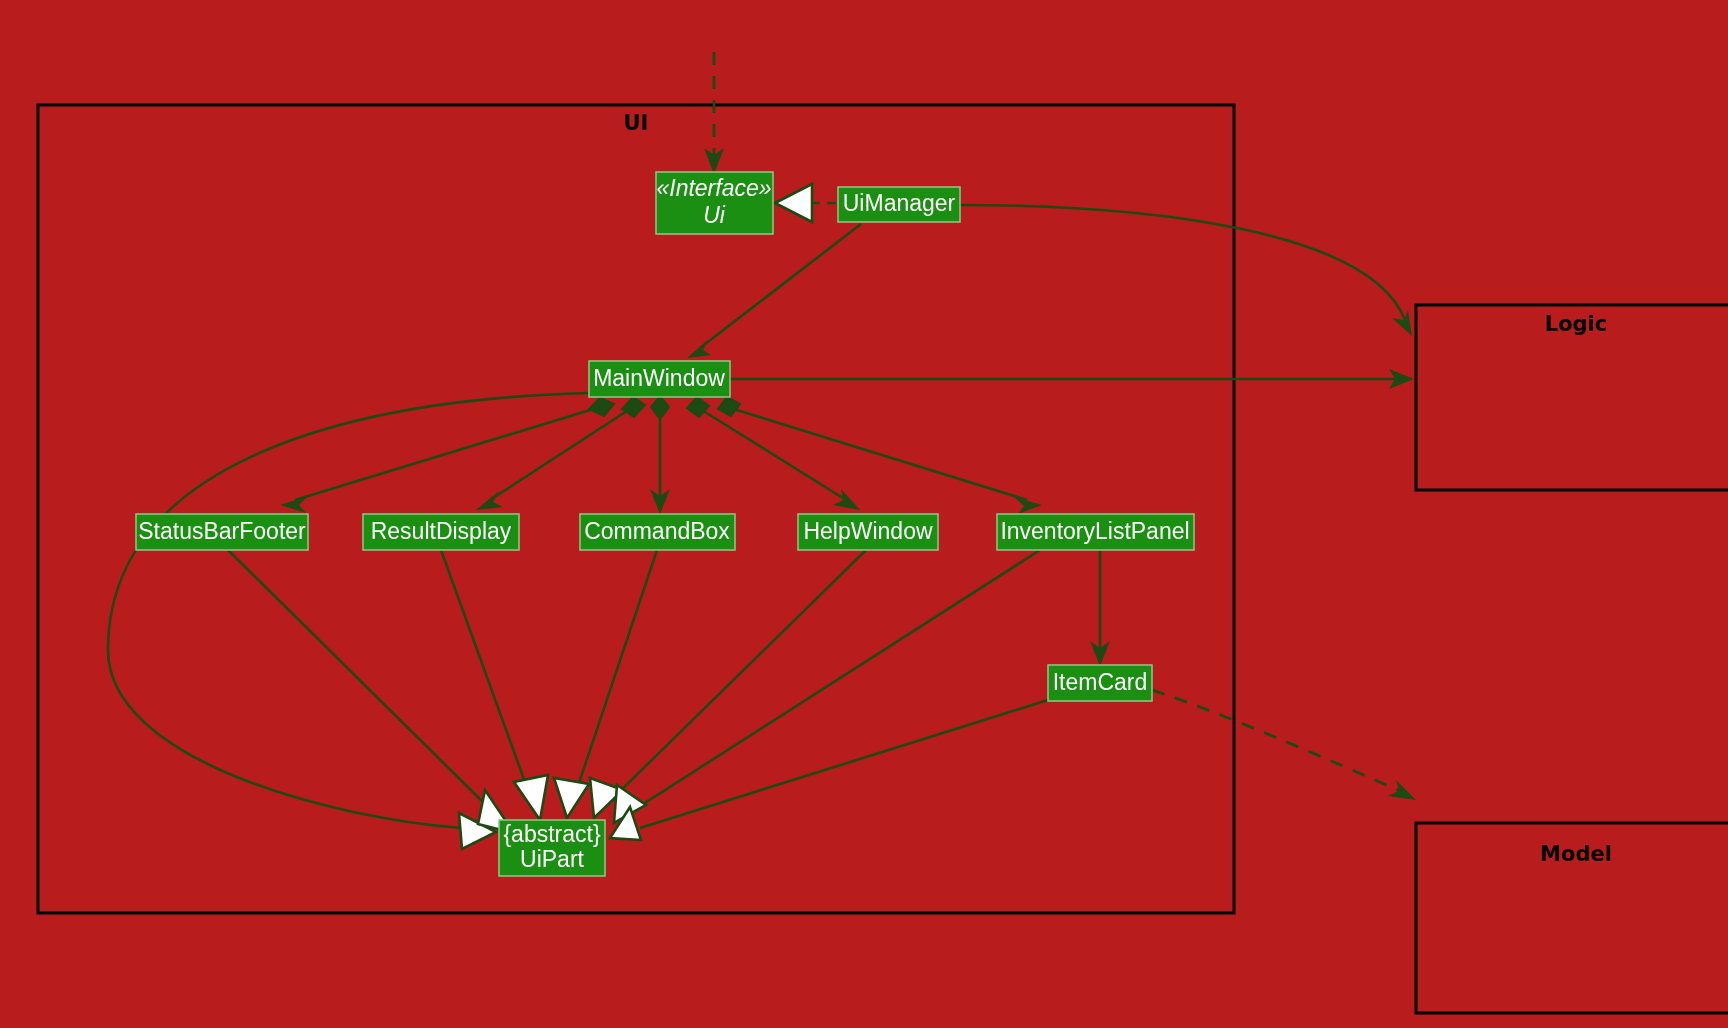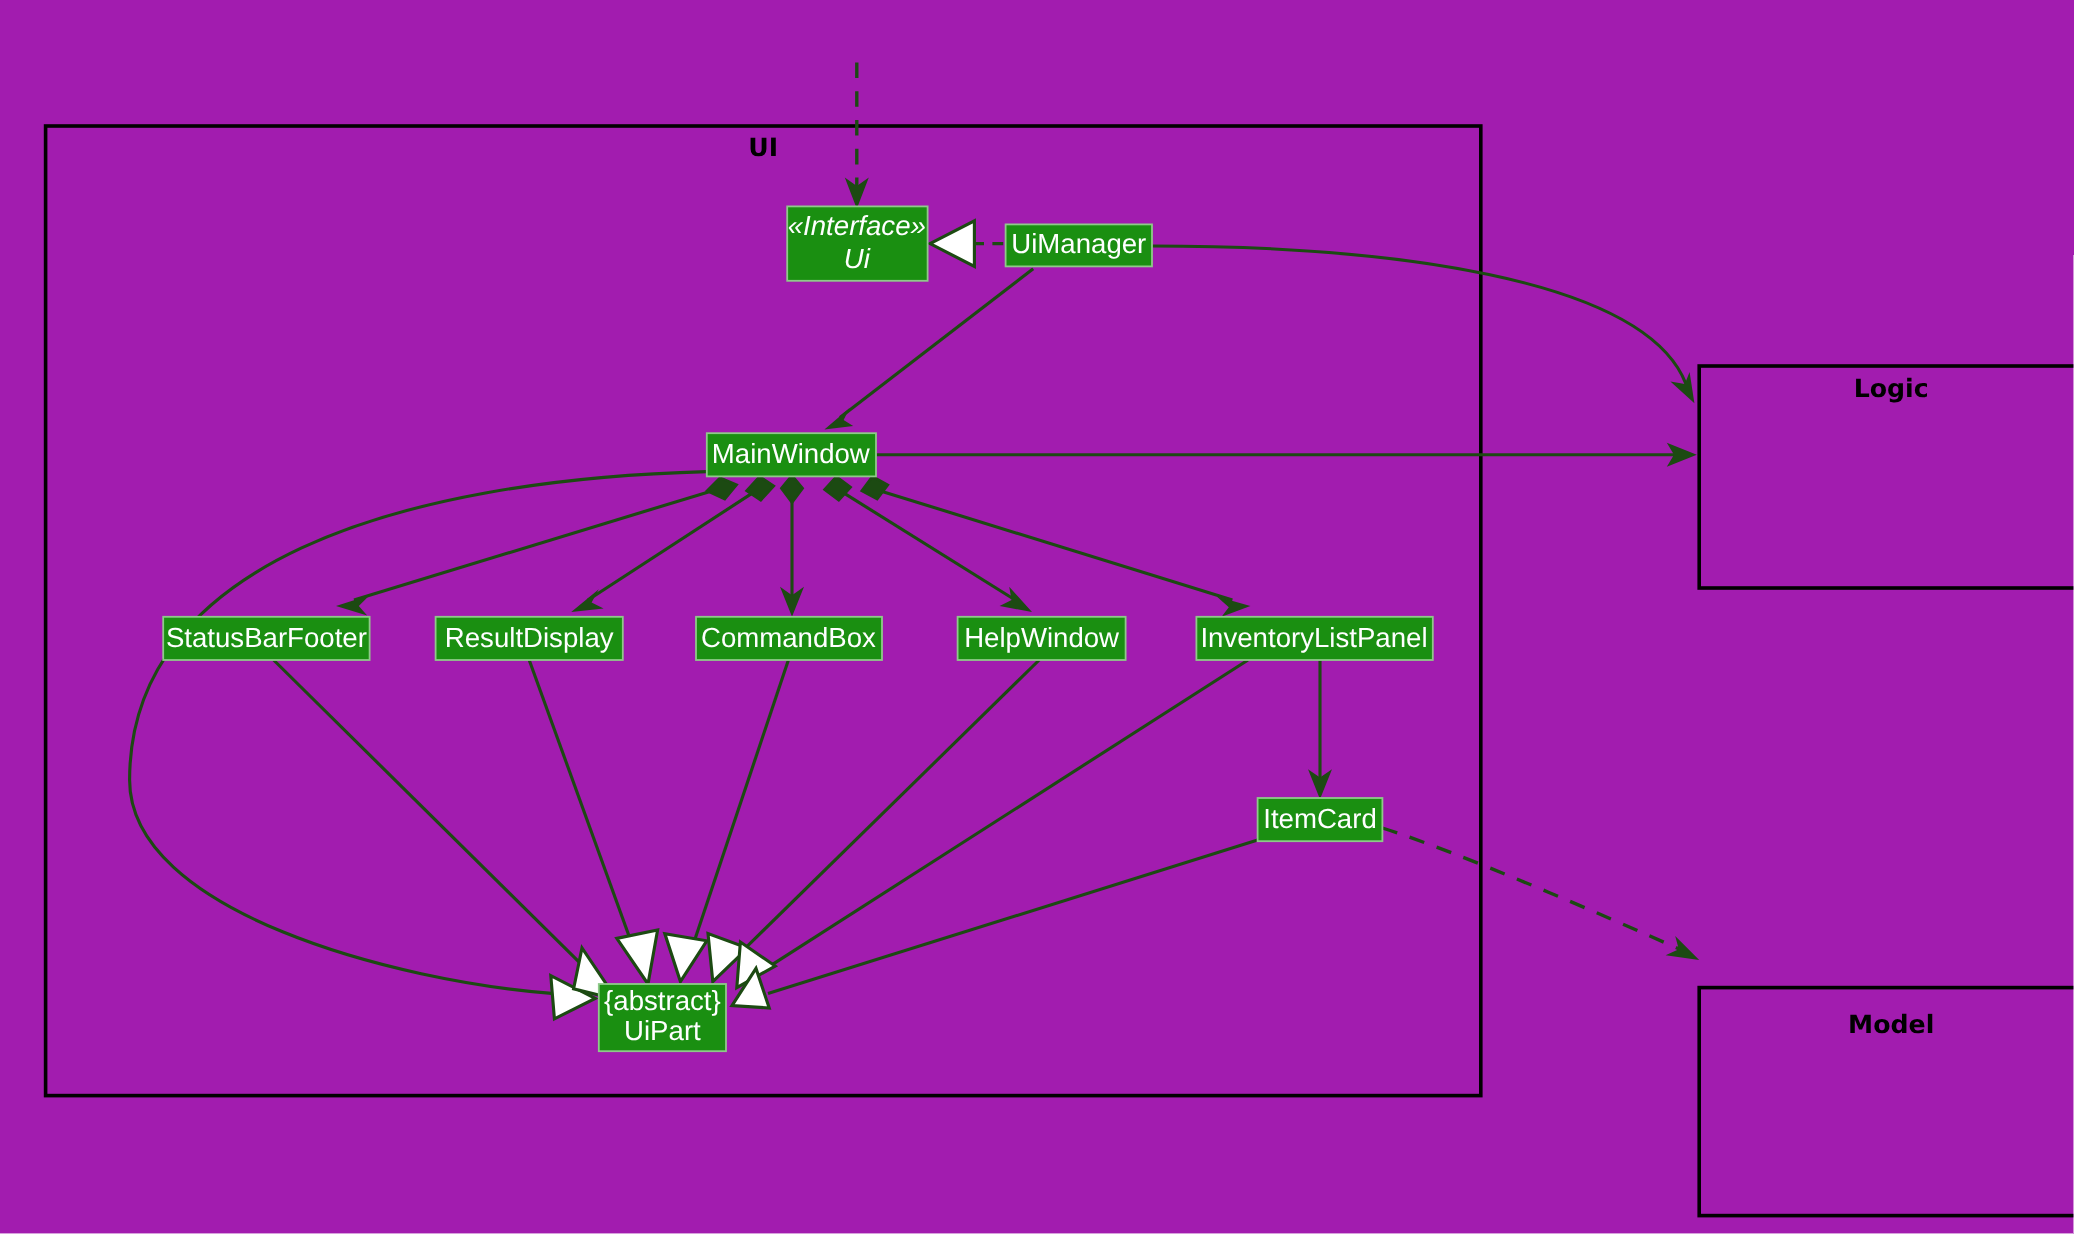--- a/index.html
+++ b/index.html
@@ -4,21 +4,21 @@
 <style>
   html, body {
     margin: 0;
     padding: 0;
     background: #ffffff;
   }
   #canvas {
     position: relative;
     width: 1728px;
     height: 1028px;
-    background: #a21caf;
+    background: #b91c1c;
     font-family: "Liberation Sans", sans-serif;
     overflow: hidden;
     text-align: center;
   }
   svg#diagram {
     position: absolute;
     left: 0;
     top: 0;
     width: 1728px;
     height: 1028px;

